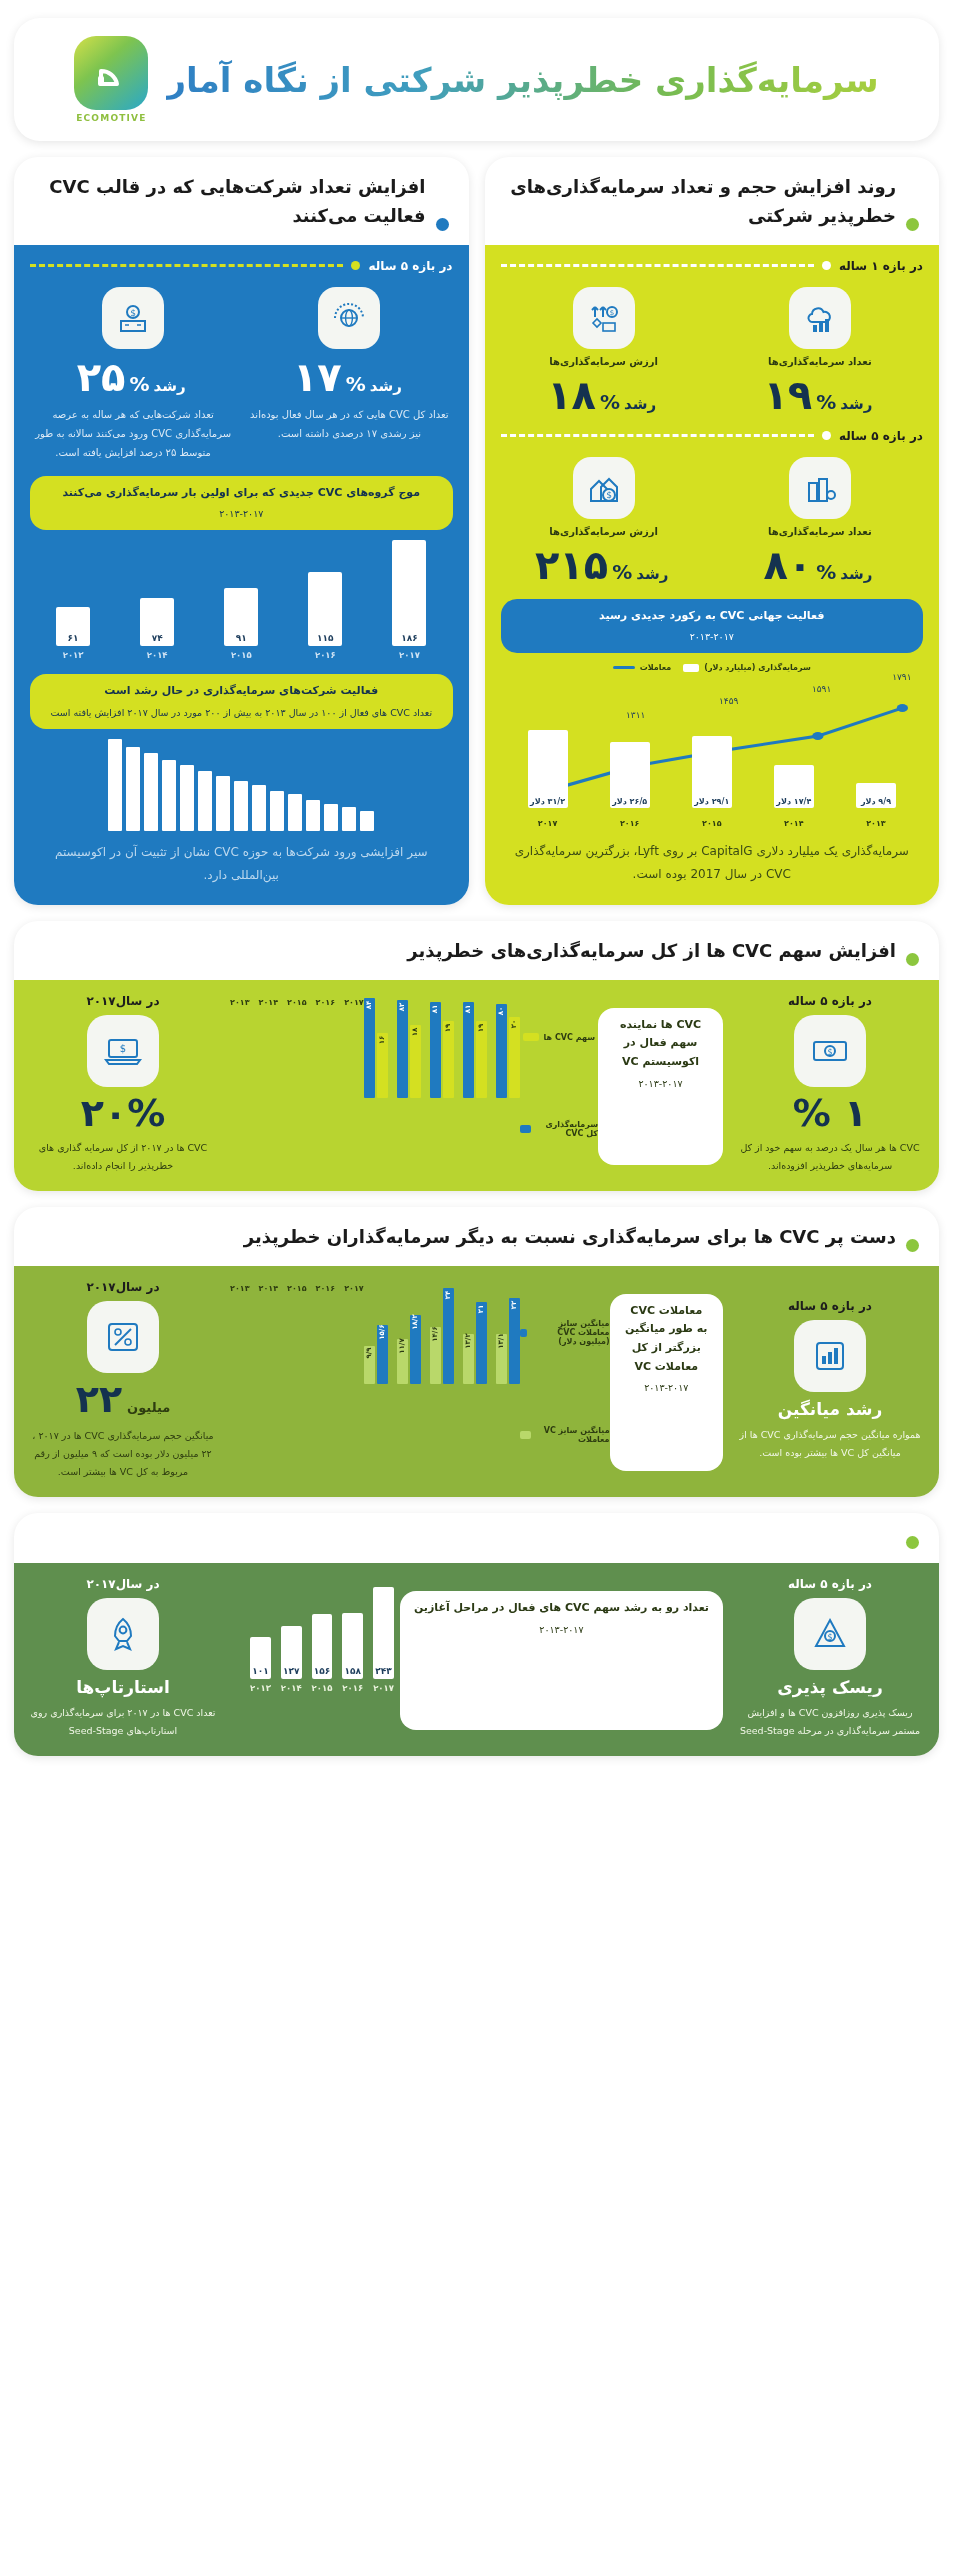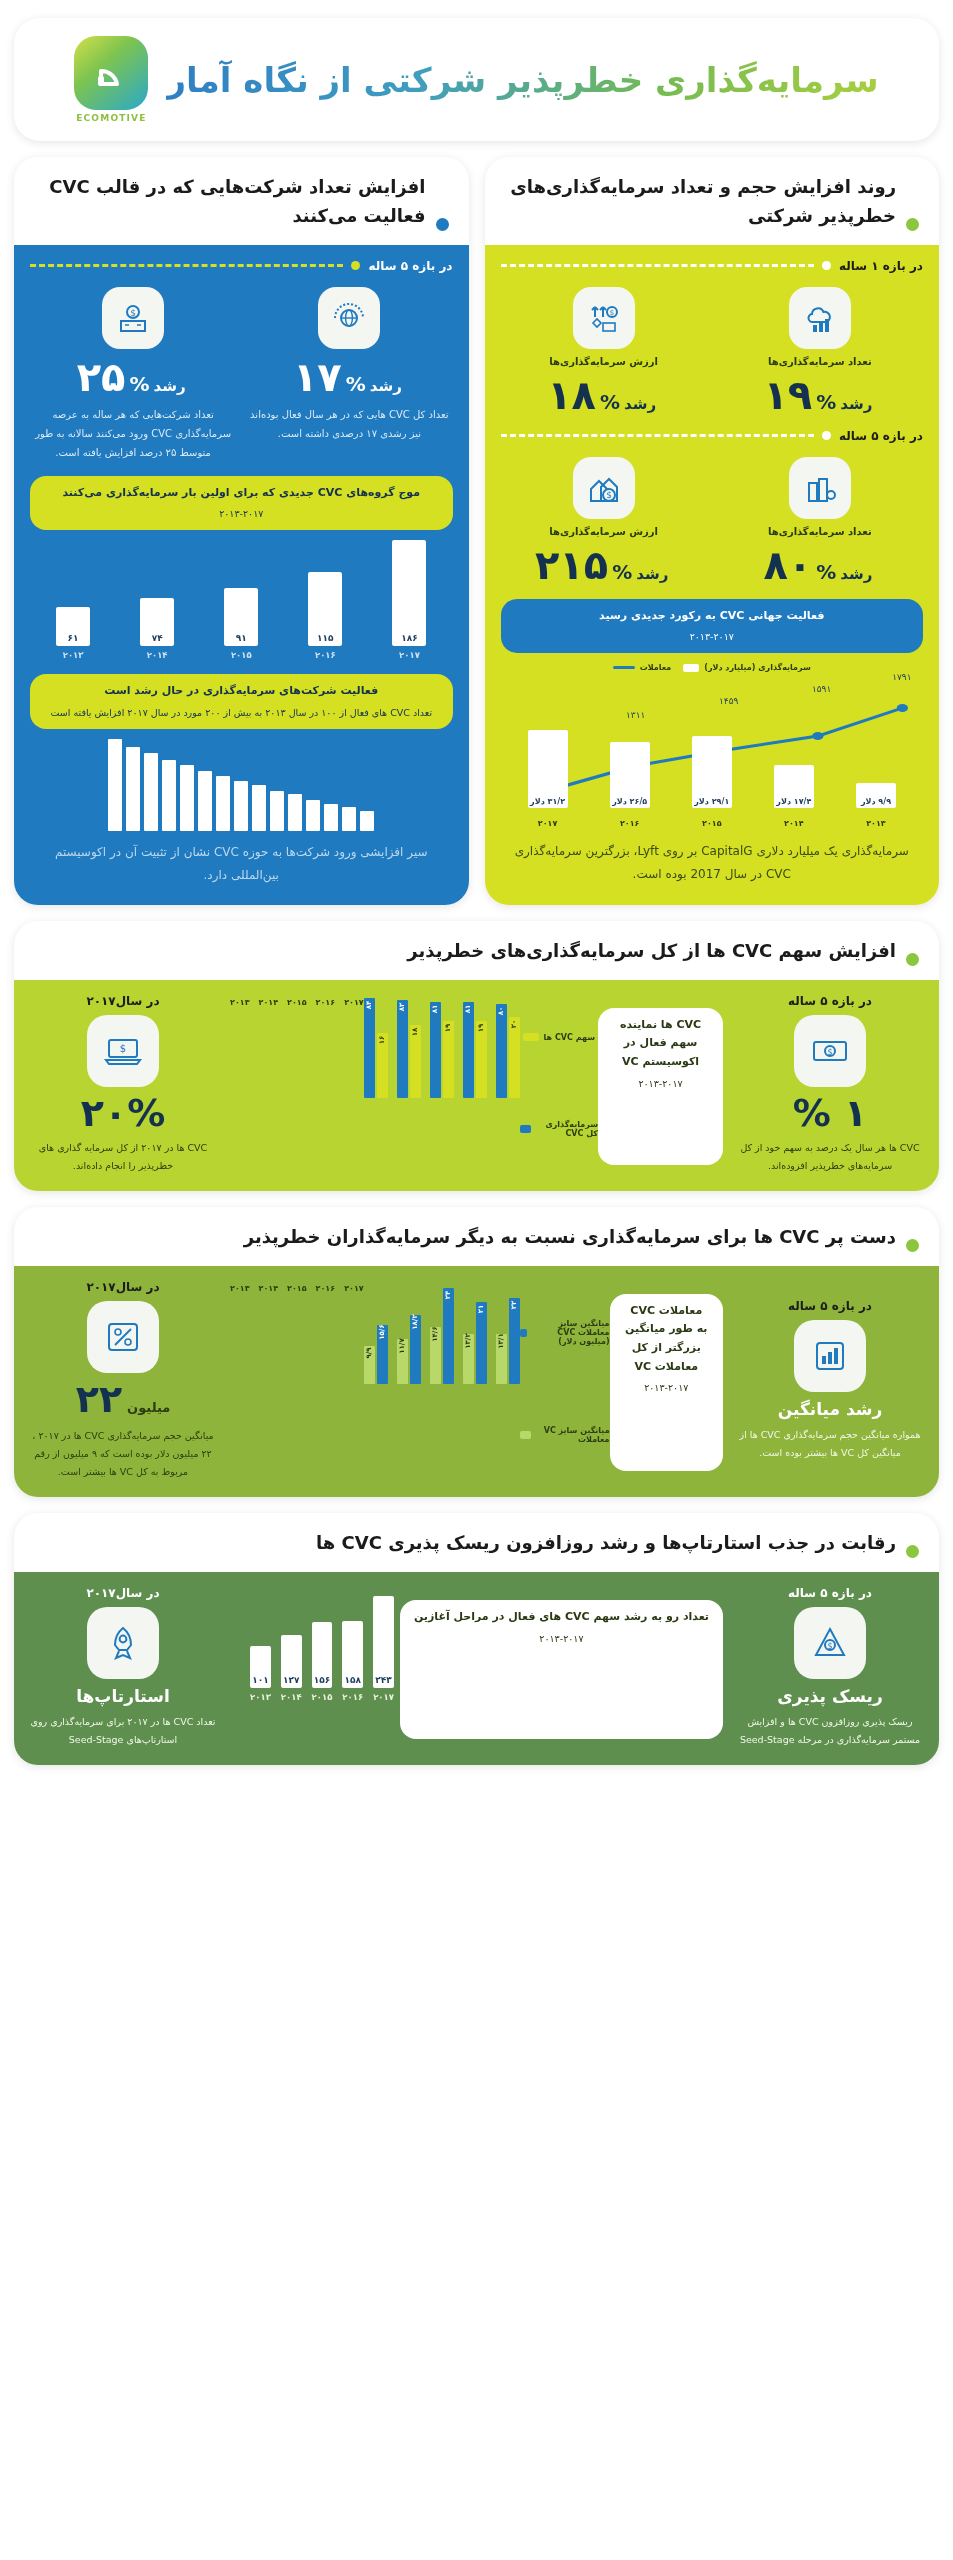--- a/index.html
+++ b/index.html
@@ -645,21 +645,20 @@
           </div>
           <div class="side-desc dark">میانگین حجم سرمایه‌گذاری CVC ها در ۲۰۱۷ ، ۲۲ میلیون دلار بوده است که ۹ میلیون از رقم مربوط به کل VC ها بیشتر است.</div>
         </div>
       </div>
     </div>
   </div>
 
   <div class="card">
     <div class="card-head">
       <span class="dot green"></span>
-      <div class="card-title">رقابت در جذب استارتاپ‌ها و رشد روزافزون ریسک پذیری CVC ها</div>
     </div>
     <div class="body-dkgreen">
       <div class="wide-body" style="padding:0">
 
         <div class="side-block">
           <div class="range-label on-blue">در بازه ۵ ساله</div>
           <div class="icon-tile lg">
             <svg width="44" height="44" viewBox="0 0 44 44">
               <path d="M22 8L36 34H8z" fill="none" stroke="#1f7ac0" stroke-width="2"></path>
               <circle cx="22" cy="24" r="5" fill="none" stroke="#1f7ac0" stroke-width="2"></circle>

